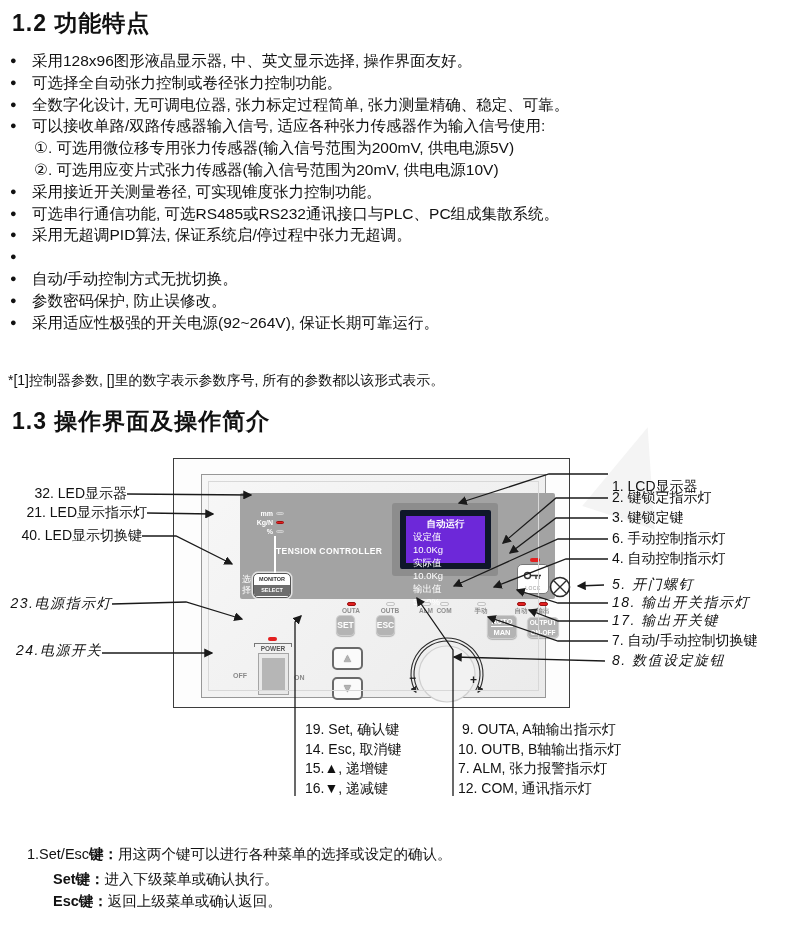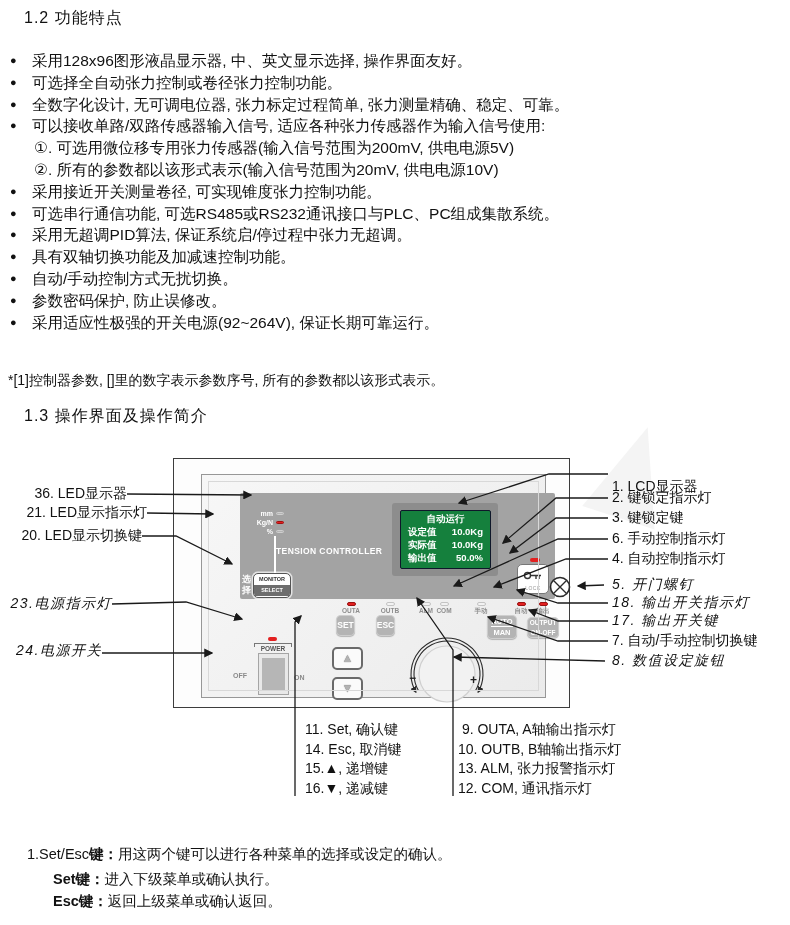--- a/index.html
+++ b/index.html
@@ -1,21 +1,21 @@
 <!DOCTYPE html>
 <html><head>
 <meta charset="utf-8">
 <style>
   * { margin:0; padding:0; box-sizing:border-box; }
   body { background:#888; }
   .page { position:relative; width:790px; height:925px; background:#ffffff;
           overflow:hidden; font-family:"Liberation Sans","DejaVu Sans",sans-serif; color:#111; }
 
   
-  .h-sec { position:absolute; left:24px; font-size:16px; font-weight:normal; letter-spacing:1px; white-space:nowrap; }
+  .h-sec { position:absolute; left:12px; font-size:23px; font-weight:bold; letter-spacing:1px; white-space:nowrap; }
   #h12 { top:8px; }
   #h13 { top:406px; }
   .features { position:absolute; left:8px; top:50px; list-style:none; width:700px; }
   .feat { position:relative; padding-left:24px; height:21.8px; line-height:21.8px;
           font-size:15.5px; white-space:nowrap; }
   .feat .blt { position:absolute; left:2px; top:0; font-size:11px; }
   .feat.sub { padding-left:26px; }
   .note { position:absolute; left:8px; top:372px; font-size:14px; white-space:nowrap; }
 
   
@@ -34,34 +34,34 @@
   .uled { width:8px; height:3px; border-radius:2px; margin-left:3px;
           background:#b5b5b5; border:0.5px solid #cfcfcf; }
   .uled.lit { background:#e32020; border-color:#a01010; }
   .ledbox { position:absolute; left:43px; top:10px; width:82px; height:40px; background:#737373;
             box-shadow:inset 0 0 4px rgba(0,0,0,0.4); text-align:center; }
   .ledbox span { font-family:"DejaVu Sans Mono",monospace; font-weight:bold; font-size:26px;
                  line-height:40px; color:#e51414; letter-spacing:1px; }
   .brand { position:absolute; left:36px; top:53px; font-size:8.5px; font-weight:bold;
            color:#ffffff; letter-spacing:0.4px; white-space:nowrap; }
   .wline { position:absolute; left:34px; top:43px; width:1.5px; height:40px; background:#ffffff; }
-  .selTxt { position:absolute; left:2px; top:81px; width:10px; font-size:9px; font-weight:bold;
+  .selTxt { position:absolute; left:2px; top:81px; width:10px; font-size:9px; font-weight:normal;
             color:#ffffff; line-height:10.5px; word-break:break-all; }
   .monbtn { position:absolute; left:13px; top:80px; width:38px; height:25px; background:#ffffff;
             border:1.5px solid #555; border-radius:5px; overflow:hidden; text-align:center;
             box-shadow:0 0 0 1.5px rgba(255,255,255,0.7); }
   .monbtn .t { display:block; font-size:5.5px; font-weight:bold; color:#333; line-height:11px; }
   .monbtn .b { display:block; font-size:5.5px; font-weight:bold; color:#fff; background:#6e6e6e; line-height:11px; }
   .lcdbezel { position:absolute; left:152px; top:10px; width:106px; height:73px;
               background:#8d8d8d; border-radius:3px; }
-  .lcdscreen { position:absolute; inset:7px 7px 7px 8px; background:#15803d;
-               border:1px solid #0f172a; border-radius:2px; padding:2px 7px 0 7px; }
+  .lcdscreen { position:absolute; inset:7px 7px 7px 8px; background:#6d28d9;
+               border:6px solid #0f172a; border-radius:2px; padding:2px 7px 0 7px; }
   .lcdtitle { text-align:center; font-size:9.5px; font-weight:bold; color:#fff; line-height:12px; }
-  .lcdrow { display:flex; justify-content:space-between; font-size:9.5px; font-weight:bold;
-            color:#fff; line-height:13px; }
+  .lcdrow { display:flex; justify-content:space-between; font-size:9.5px; font-weight:normal;
+            color:#fff; line-height:13px;flex-direction:column; }
   .lockled { position:absolute; left:290px; top:65px; width:10px; height:4px;
              background:#e32020; border-radius:2px; }
   .lockbtn { position:absolute; left:277px; top:71px; width:32px; height:30px; background:#fff;
              border:1.5px solid #777; border-radius:5px; text-align:center; }
   .lockbtn svg { margin-top:5px; }
   .locktxt { font-size:5px; color:#9a9a9a; letter-spacing:0.5px; }
 
   .screw { position:absolute; left:375px; top:117px; width:22px; height:22px; }
 
   .ind { position:absolute; top:127px; width:32px; text-align:center; }
@@ -125,25 +125,25 @@
 <div class="page">
 
   <div class="h-sec" id="h12">1.2 功能特点</div>
 
   <ul class="features" id="features">
       <li class="feat"><span class="blt">●</span><span>采用128x96图形液晶显示器, 中、英文显示选择, 操作界面友好。</span></li>
       <li class="feat"><span class="blt">●</span><span>可选择全自动张力控制或卷径张力控制功能。</span></li>
       <li class="feat"><span class="blt">●</span><span>全数字化设计, 无可调电位器, 张力标定过程简单, 张力测量精确、稳定、可靠。</span></li>
       <li class="feat"><span class="blt">●</span><span>可以接收单路/双路传感器输入信号, 适应各种张力传感器作为输入信号使用:</span></li>
       <li class="feat sub"><span>①. 可选用微位移专用张力传感器(输入信号范围为200mV, 供电电源5V)</span></li>
-      <li class="feat sub"><span>②. 所有的参数都以该形式表示(输入信号范围为20mV, 供电电源10V)</span></li>
+      <li class="feat sub"><span>②. 可选用应变片式张力传感器(输入信号范围为20mV, 供电电源10V)</span></li>
       <li class="feat"><span class="blt">●</span><span>采用接近开关测量卷径, 可实现锥度张力控制功能。</span></li>
       <li class="feat"><span class="blt">●</span><span>可选串行通信功能, 可选RS485或RS232通讯接口与PLC、PC组成集散系统。</span></li>
       <li class="feat"><span class="blt">●</span><span>采用无超调PID算法, 保证系统启/停过程中张力无超调。</span></li>
-      <li class="feat"><span class="blt">●</span><span>具有双轴切换功能及加减速控制功能。</span></li>
+      <li class="feat"><span class="blt">●</span></li>
       <li class="feat"><span class="blt">●</span><span>自动/手动控制方式无扰切换。</span></li>
       <li class="feat"><span class="blt">●</span><span>参数密码保护, 防止误修改。</span></li>
       <li class="feat"><span class="blt">●</span><span>采用适应性极强的开关电源(92~264V), 保证长期可靠运行。</span></li>
     </ul>
 
   <div class="note">*[1]控制器参数, []里的数字表示参数序号, 所有的参数都以该形式表示。</div>
 
   <div class="h-sec" id="h13">1.3 操作界面及操作简介</div>
 
   <div class="wm2"></div>
@@ -274,29 +274,29 @@
         <span class="pwon">ON</span>
       </div>
 
       <svg class="screw" width="22" height="22" viewBox="0 0 22 22">
         <circle cx="11" cy="11" r="9.5" fill="#fff" stroke="#2a2a2a" stroke-width="1.6"></circle>
         <path d="M4.5,4.5 L17.5,17.5 M17.5,4.5 L4.5,17.5" stroke="#2a2a2a" stroke-width="1.4"></path>
       </svg>
     </div>
 
     <div class="legend" id="legendL">
-        <div class="lgline">11. Set, 确认键</div>
+        <div class="lgline">19. Set, 确认键</div>
         <div class="lgline">14. Esc, 取消键</div>
         <div class="lgline">15.▲, 递增键</div>
         <div class="lgline">16.▼, 递减键</div>
       </div>
     <div class="legend" id="legendR">
         <div class="lgline"> 9. OUTA, A轴输出指示灯</div>
         <div class="lgline">10. OUTB, B轴输出指示灯</div>
-        <div class="lgline">13. ALM, 张力报警指示灯</div>
+        <div class="lgline">7. ALM, 张力报警指示灯</div>
         <div class="lgline">12. COM, 通讯指示灯</div>
       </div>
 
     <svg class="leaders">
       <defs>
         <marker id="arr" viewBox="0 0 10 10" refX="8.5" refY="5" markerWidth="7" markerHeight="7" orient="auto-start-reverse">
           <path d="M0,0L10,5L0,10z" fill="#1a1a1a"></path>
         </marker>
       </defs>
       <g stroke="#1a1a1a" stroke-width="1.3" fill="none">
@@ -312,23 +312,23 @@
         <polyline points="608,109 566,109 494,137" marker-end="url(#arr)"></polyline>
         <polyline points="604,135 578,136" marker-end="url(#arr)"></polyline>
         <polyline points="608,153 558,153 517,140" marker-end="url(#arr)"></polyline>
         <polyline points="608,171 558,171 529,160" marker-end="url(#arr)"></polyline>
         <polyline points="608,191 558,191 488,167" marker-end="url(#arr)"></polyline>
         <polyline points="605,211 454,207" marker-end="url(#arr)"></polyline>
         <polyline points="295,346 295,172 301,166" marker-end="url(#arr)"></polyline>
         <polyline points="453,346 453,200 417,148" marker-end="url(#arr)"></polyline>
       </g>
     </svg>
-  <div class="cl" style="right: 663px; top: 35px;">36. LED显示器</div>
+  <div class="cl" style="right: 663px; top: 35px;">32. LED显示器</div>
       <div class="cl" style="right: 643px; top: 54px;">21. LED显示指示灯</div>
-      <div class="cl" style="right: 648px; top: 77px;">20. LED显示切换键</div>
+      <div class="cl" style="right: 648px; top: 77px;">40. LED显示切换键</div>
       <div class="cl ls" style="right: 678px; top: 145px;">23.电源指示灯</div>
       <div class="cl ls" style="right: 688px; top: 192px;">24.电源开关</div>
       <div class="cr" style="top: 28px;">1. LCD显示器</div>
       <div class="cr" style="top: 39px;">2. 键锁定指示灯</div>
       <div class="cr" style="top: 59px;">3. 键锁定键</div>
       <div class="cr" style="top: 80px;">6. 手动控制指示灯</div>
       <div class="cr" style="top: 100px;">4. 自动控制指示灯</div>
       <div class="cr ls" style="top: 126px;">5. 开门螺钉</div>
       <div class="cr ls" style="top: 144px;">18. 输出开关指示灯</div>
       <div class="cr ls" style="top: 162px;">17. 输出开关键</div>

